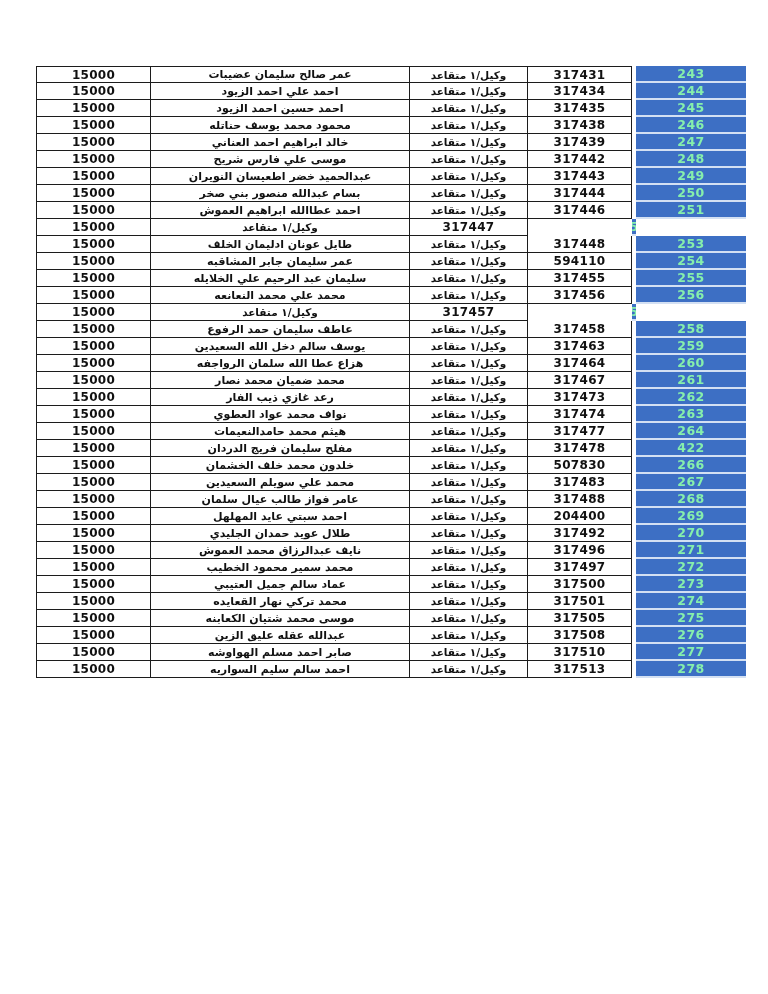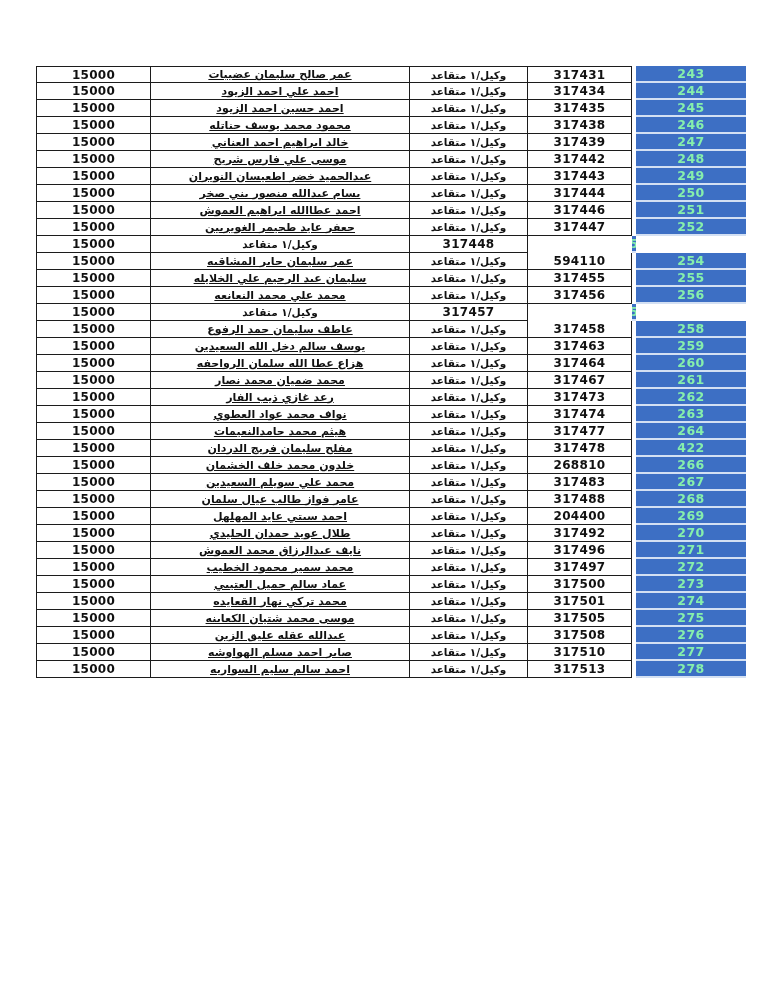--- a/index.html
+++ b/index.html
@@ -37,21 +37,21 @@
     color: #111111;
   }
   
   .cell.white {
     background: #ffffff;
     border-right: 1.5px solid var(--border);
     border-bottom: 1.5px solid var(--border);
   }
   .row:first-child .cell.white { border-top: 1.5px solid var(--border); }
   .cell.salary { border-left: 1.5px solid var(--border); font-size: 12px; letter-spacing: 0.3px; }
-  .cell.name   { font-size: 11px; text-decoration: underline; }
+  .cell.name   { font-size: 11px; }
   .cell.rank   { font-size: 10.5px; }
   .cell.id     { font-size: 12px; letter-spacing: 0.3px; }
   .gap { background: #ffffff; }
   
   .cell.no {
     background: var(--accent);
     color: #86efac;
     font-size: 12.5px;
     letter-spacing: 0.5px;
     border-bottom: 2px solid #d3e0f3;
@@ -138,29 +138,29 @@
     <div class="cell white salary">15000</div>
     <div class="cell white name" dir="rtl">احمد عطاالله ابراهيم العموش</div>
     <div class="cell white rank" dir="rtl">وكيل/١ متقاعد</div>
     <div class="cell white id">317446</div>
     <div class="gap"></div>
     <div class="cell no">251</div>
   </div>
 
   <div class="row">
     <div class="cell white salary">15000</div>
-    <div class="cell white name" dir="rtl">جعفر عايد طحيمر الغويربين</div>
     <div class="cell white rank" dir="rtl">وكيل/١ متقاعد</div>
     <div class="cell white id">317447</div>
     <div class="gap"></div>
     <div class="cell no">252</div>
   </div>
 
   <div class="row">
     <div class="cell white salary">15000</div>
+    <div class="cell white name" dir="rtl">طايل عونان ادليمان الخلف</div>
     <div class="cell white rank" dir="rtl">وكيل/١ متقاعد</div>
     <div class="cell white id">317448</div>
     <div class="gap"></div>
     <div class="cell no">253</div>
   </div>
 
   <div class="row">
     <div class="cell white salary">15000</div>
     <div class="cell white name" dir="rtl">عمر سليمان جابر المشاقبه</div>
     <div class="cell white rank" dir="rtl">وكيل/١ متقاعد</div>
@@ -264,21 +264,21 @@
     <div class="cell white rank" dir="rtl">وكيل/١ متقاعد</div>
     <div class="cell white id">317478</div>
     <div class="gap"></div>
     <div class="cell no">422</div>
   </div>
 
   <div class="row">
     <div class="cell white salary">15000</div>
     <div class="cell white name" dir="rtl">خلدون محمد خلف الخشمان</div>
     <div class="cell white rank" dir="rtl">وكيل/١ متقاعد</div>
-    <div class="cell white id">268810</div>
+    <div class="cell white id">507830</div>
     <div class="gap"></div>
     <div class="cell no">266</div>
   </div>
 
   <div class="row">
     <div class="cell white salary">15000</div>
     <div class="cell white name" dir="rtl">محمد علي سويلم السعيدين</div>
     <div class="cell white rank" dir="rtl">وكيل/١ متقاعد</div>
     <div class="cell white id">317483</div>
     <div class="gap"></div>

